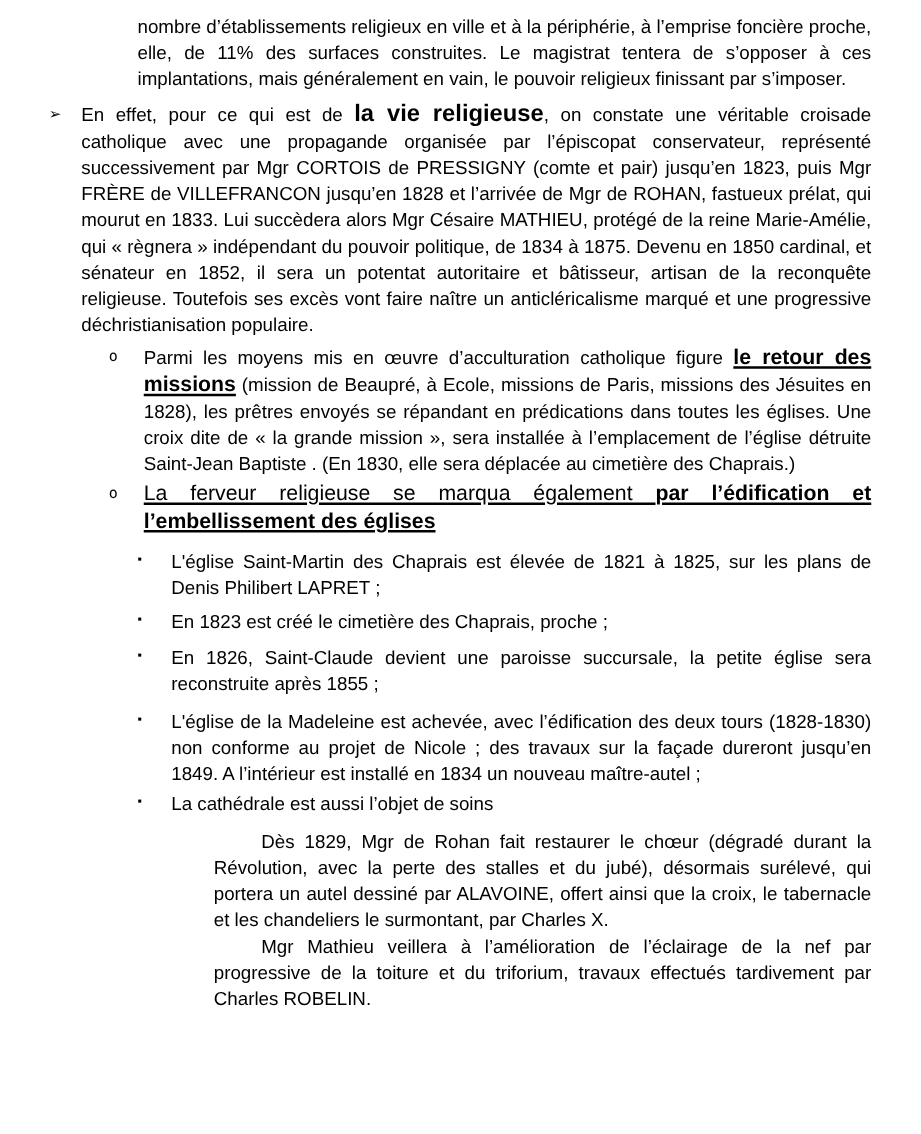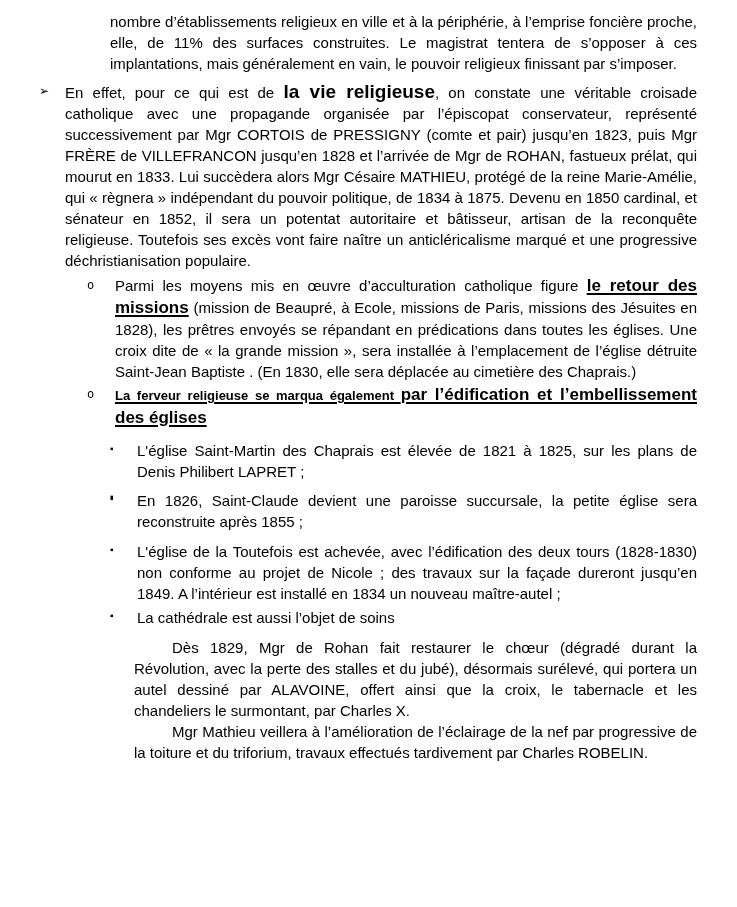--- a/index.html
+++ b/index.html
@@ -30,57 +30,57 @@
   .ferveur-item  { margin-top: 2px; }
 
   .square-item { margin-left: 137px; }
   .square-item .bullet { left: -27px; top: 0px; font-size: 10px; line-height: 18px; }
   .sq-0 { margin-top: 11px; }
   .sq-1 { margin-top: 6px; }
   .sq-2 { margin-top: 8px; }
   .sq-3 { margin-top: 9px; }
   .sq-4 { margin-top: 3px; }
 
-  .cath { margin-top: 9px; }
+  .cath { margin-top: 9px; padding-left: 37px; }
   .cath p { margin: 0 40px 0 134px; text-indent: 38px; }
 
   .u  { text-underline-offset: 2px; }
   .title-xl {
     font-weight: bold; font-size: 19px; line-height: 21px;
     text-decoration-thickness: 2px; text-underline-offset: 2px;
   }
   .title-lg {
     font-weight: bold; font-size: 17px; line-height: 22px;
     text-decoration: underline; text-decoration-thickness: 2px; text-underline-offset: 2px;
   }
   .title-md {
-    font-weight: bold; font-size: 13px; line-height: 22px;
+    font-weight: normal; font-size: 17px; line-height: 22px;
     text-decoration: underline; text-decoration-thickness: 1.5px; text-underline-offset: 2px;
   }
 </style>
 </head>
 <body>
 
 <div class="page">
 
   <p class="intro">nombre d’établissements religieux en ville et à la périphérie, à l’emprise foncière proche, elle, de 11% des surfaces construites. Le magistrat tentera de s’opposer à ces implantations, mais généralement en vain, le pouvoir religieux finissant par s’imposer.</p>
 
   <div class="li arrow-item"><span class="bullet">➢</span><span>En effet, pour ce qui est de </span><span class="title-xl">la vie religieuse</span><span>, on constate une véritable croisade catholique avec une propagande organisée par l’épiscopat conservateur, représenté successivement par Mgr CORTOIS de PRESSIGNY (comte et pair) jusqu’en 1823, puis Mgr FRÈRE de VILLEFRANCON jusqu’en 1828 et l’arrivée de Mgr de ROHAN, fastueux prélat, qui mourut en 1833. Lui succèdera alors Mgr Césaire MATHIEU, protégé de la reine Marie-Amélie, qui « règnera » indépendant du pouvoir politique, de 1834 à 1875. Devenu en 1850 cardinal, et sénateur en 1852, il sera un potentat autoritaire et bâtisseur, artisan de la reconquête religieuse. Toutefois ses excès vont faire naître un anticléricalisme marqué et une progressive déchristianisation populaire.</span></div>
 
   <div class="li circle-item missions-item"><span class="bullet">o</span><span>Parmi les moyens mis en œuvre d’acculturation catholique figure </span><span class="title-lg">le retour des missions</span><span> (mission de Beaupré, à Ecole, missions de Paris, missions des Jésuites en 1828), les prêtres envoyés se répandant en prédications dans toutes les églises. Une croix dite de « la grande mission », sera installée à l’emplacement de l’église détruite Saint-Jean Baptiste . (En 1830, elle sera déplacée au cimetière des Chaprais.)</span></div>
 
   <div class="li circle-item ferveur-item"><span class="bullet">o</span><span class="title-md">La ferveur religieuse se marqua également </span><span class="title-lg">par l’édification et l’embellissement des églises </span></div>
 
   <div class="li square-item sq-0"><span class="bullet">▪</span><span class="u">L'église Saint-Martin des Chaprais est élevée de 1821 à 1825</span><span>, sur les plans de Denis Philibert LAPRET ;</span></div>
 
-  <div class="li square-item sq-1"><span class="bullet">▪</span><span class="u"></span></div>
+  <div class="li square-item sq-1"><span class="bullet">▪</span><span class="u"></span><span>En 1823 est créé le cimetière des Chaprais, proche ;</span></div>
 
   <div class="li square-item sq-2"><span class="bullet">▪</span><span class="u">En 1826, Saint-Claude devient une paroisse succursale</span><span>, la petite église sera reconstruite après 1855 ;</span></div>
 
-  <div class="li square-item sq-3"><span class="bullet">▪</span><span class="u">L'église de la Toutefois </span><span>est achevée, avec l’édification des deux tours (1828-1830) non conforme au projet de Nicole ; des travaux sur la façade dureront jusqu’en 1849. A l’intérieur est installé en 1834 un nouveau maître-autel ;</span></div>
+  <div class="li square-item sq-3"><span class="bullet">▪</span><span class="u">L'église de la Madeleine </span><span>est achevée, avec l’édification des deux tours (1828-1830) non conforme au projet de Nicole ; des travaux sur la façade dureront jusqu’en 1849. A l’intérieur est installé en 1834 un nouveau maître-autel ;</span></div>
 
   <div class="li square-item sq-4"><span class="bullet">▪</span><span class="u">La cathédrale est aussi l’objet de soins</span><span></span></div>
 
   <div class="cath">
     <p><span class="u">Dès 1829, Mgr de Rohan</span><span> fait restaurer le chœur (dégradé durant la Révolution, avec la perte des stalles et du jubé), désormais surélevé, qui portera un autel dessiné par ALAVOINE, offert ainsi que la croix, le tabernacle et les chandeliers le surmontant, par Charles X.</span></p>
     <p><span class="u">Mgr Mathieu veillera à l’amélioration de l’éclairage de la nef</span><span> par progressive de la toiture et du triforium, travaux effectués tardivement par Charles ROBELIN.</span></p>
   </div>
 
 </div>
 

